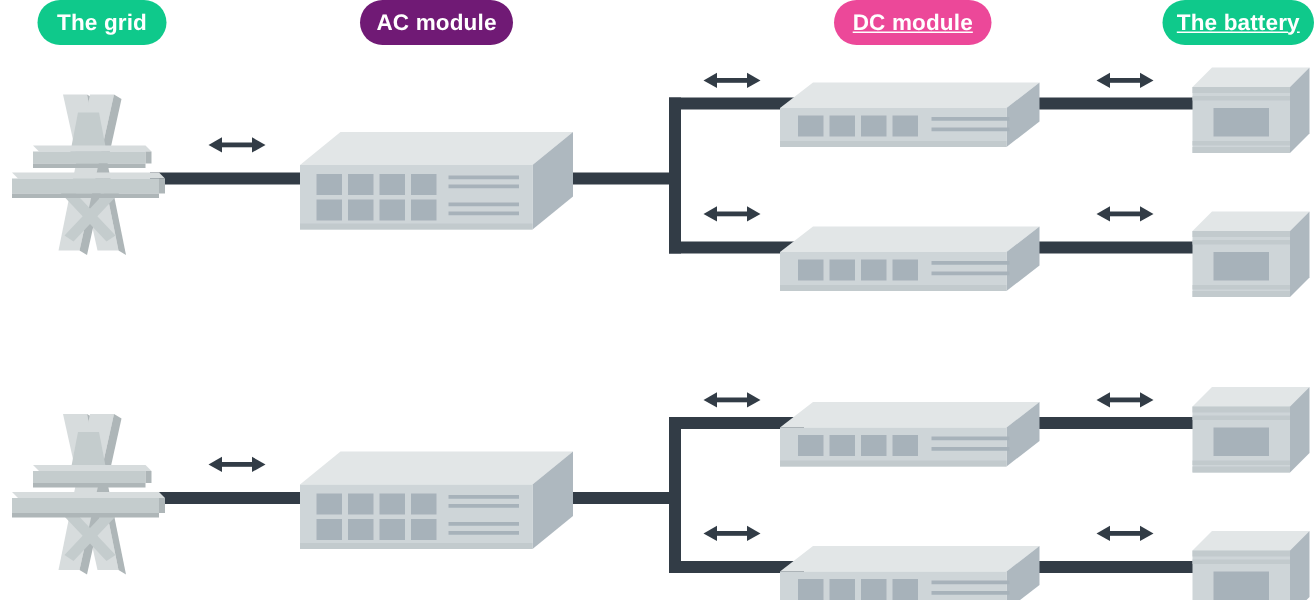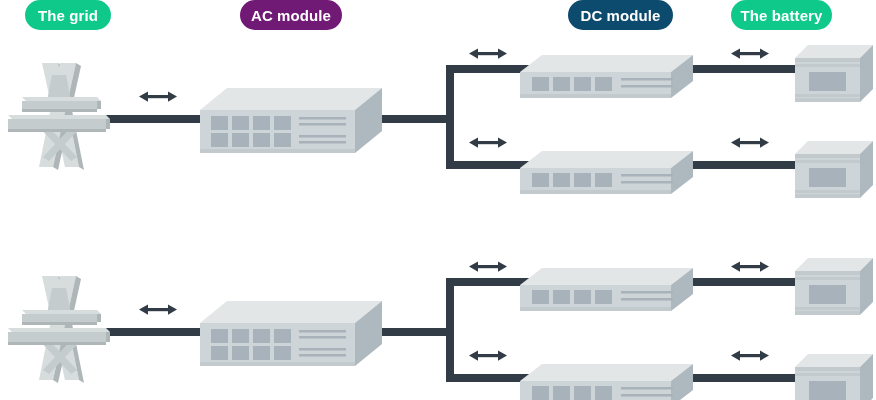--- a/index.html
+++ b/index.html
@@ -208,17 +208,17 @@
       <g transform="translate(731,137)">
         <use href="#def-biarrow"></use>
       </g>
     </g>
   </svg>
 
   <div class="pill" id="pill-grid" style="left: 25px; top: 0px; width: 86px; background: rgb(15, 201, 139); color: rgb(255, 255, 255);">The grid</div>
 
   <div class="pill" id="pill-ac" style="left: 240px; top: 0px; width: 102px; background: #701a75; color: rgb(255, 255, 255);">AC module</div>
 
-  <div class="pill" id="pill-dc" style="left: 568px; top: 0px; width: 105px; background: #0c4a6e; color: rgb(255, 255, 255);">DC module</div>
-
-  <div class="pill" id="pill-battery" style="left: 731px; top: 0px; width: 101px; background: rgb(15, 201, 139); color: rgb(255, 255, 255);">The battery</div>
+  <div class="pill" id="pill-dc" style="left: 556px; top: 0px; width: 105px; background: #ec4899; color: rgb(255, 255, 255); text-decoration: underline;">DC module</div>
+
+  <div class="pill" id="pill-battery" style="left: 775px; top: 0px; width: 101px; background: rgb(15, 201, 139); color: rgb(255, 255, 255); text-decoration: underline;">The battery</div>
 
 </div>
 
 </body></html>

